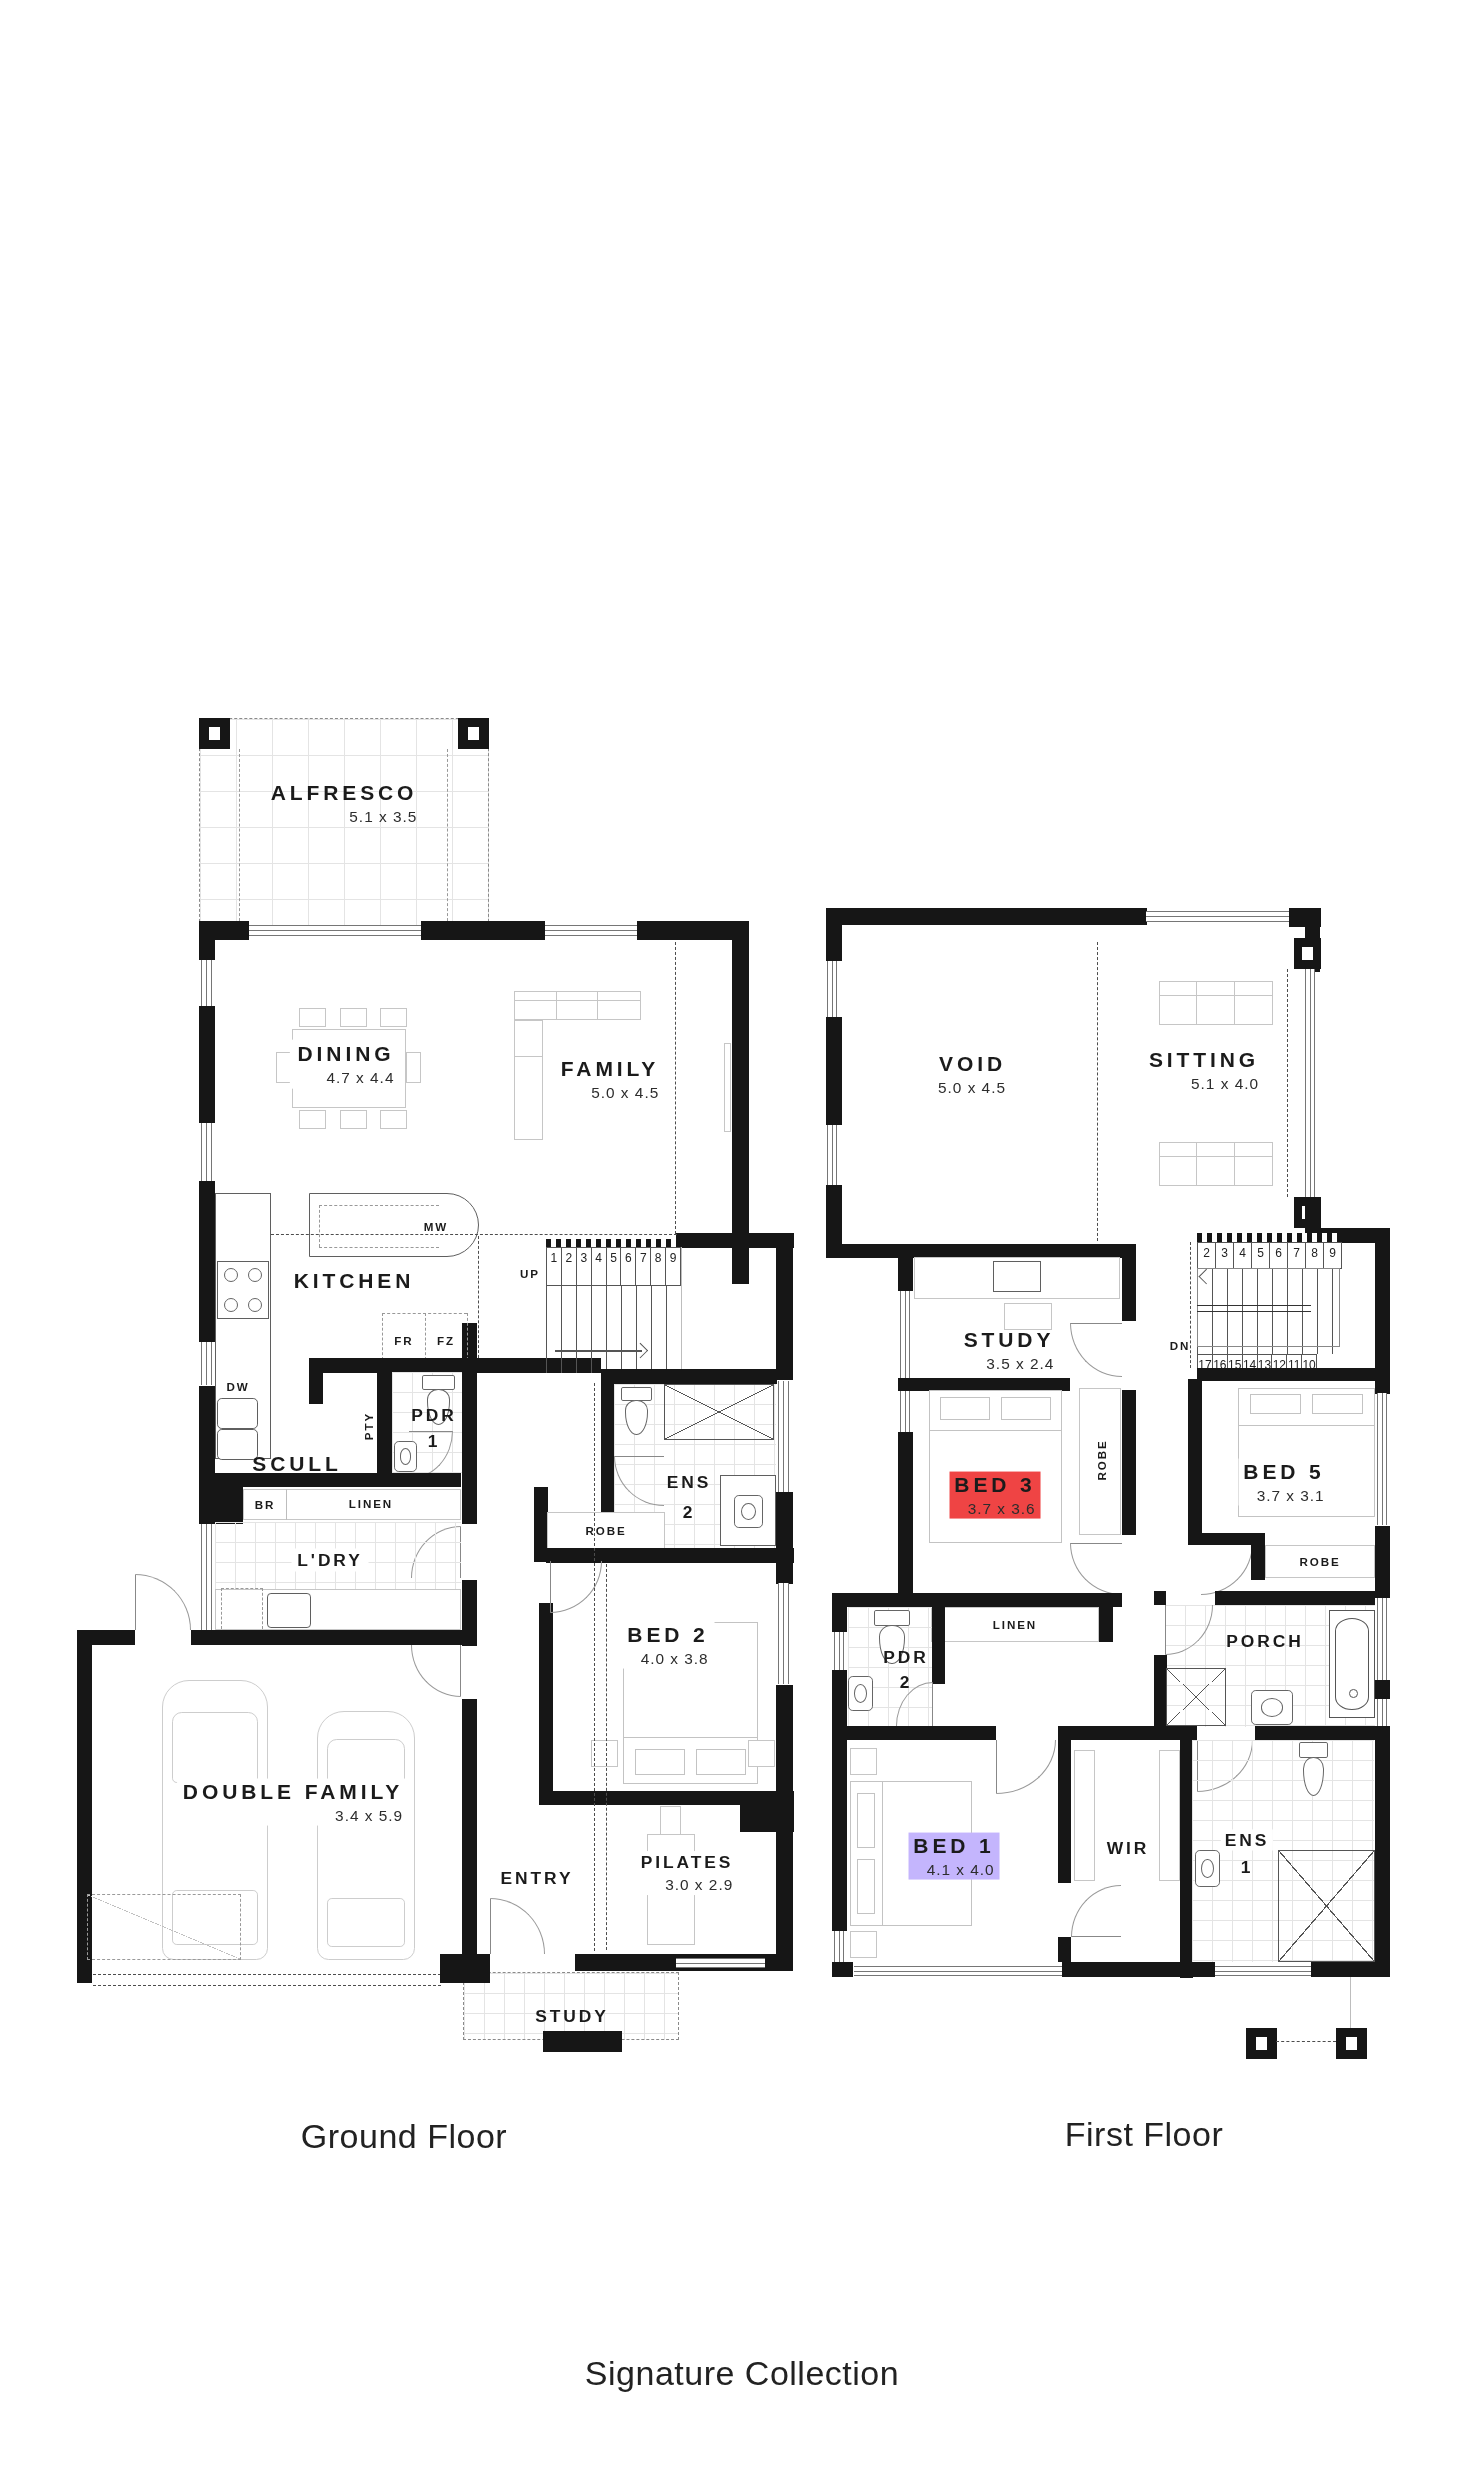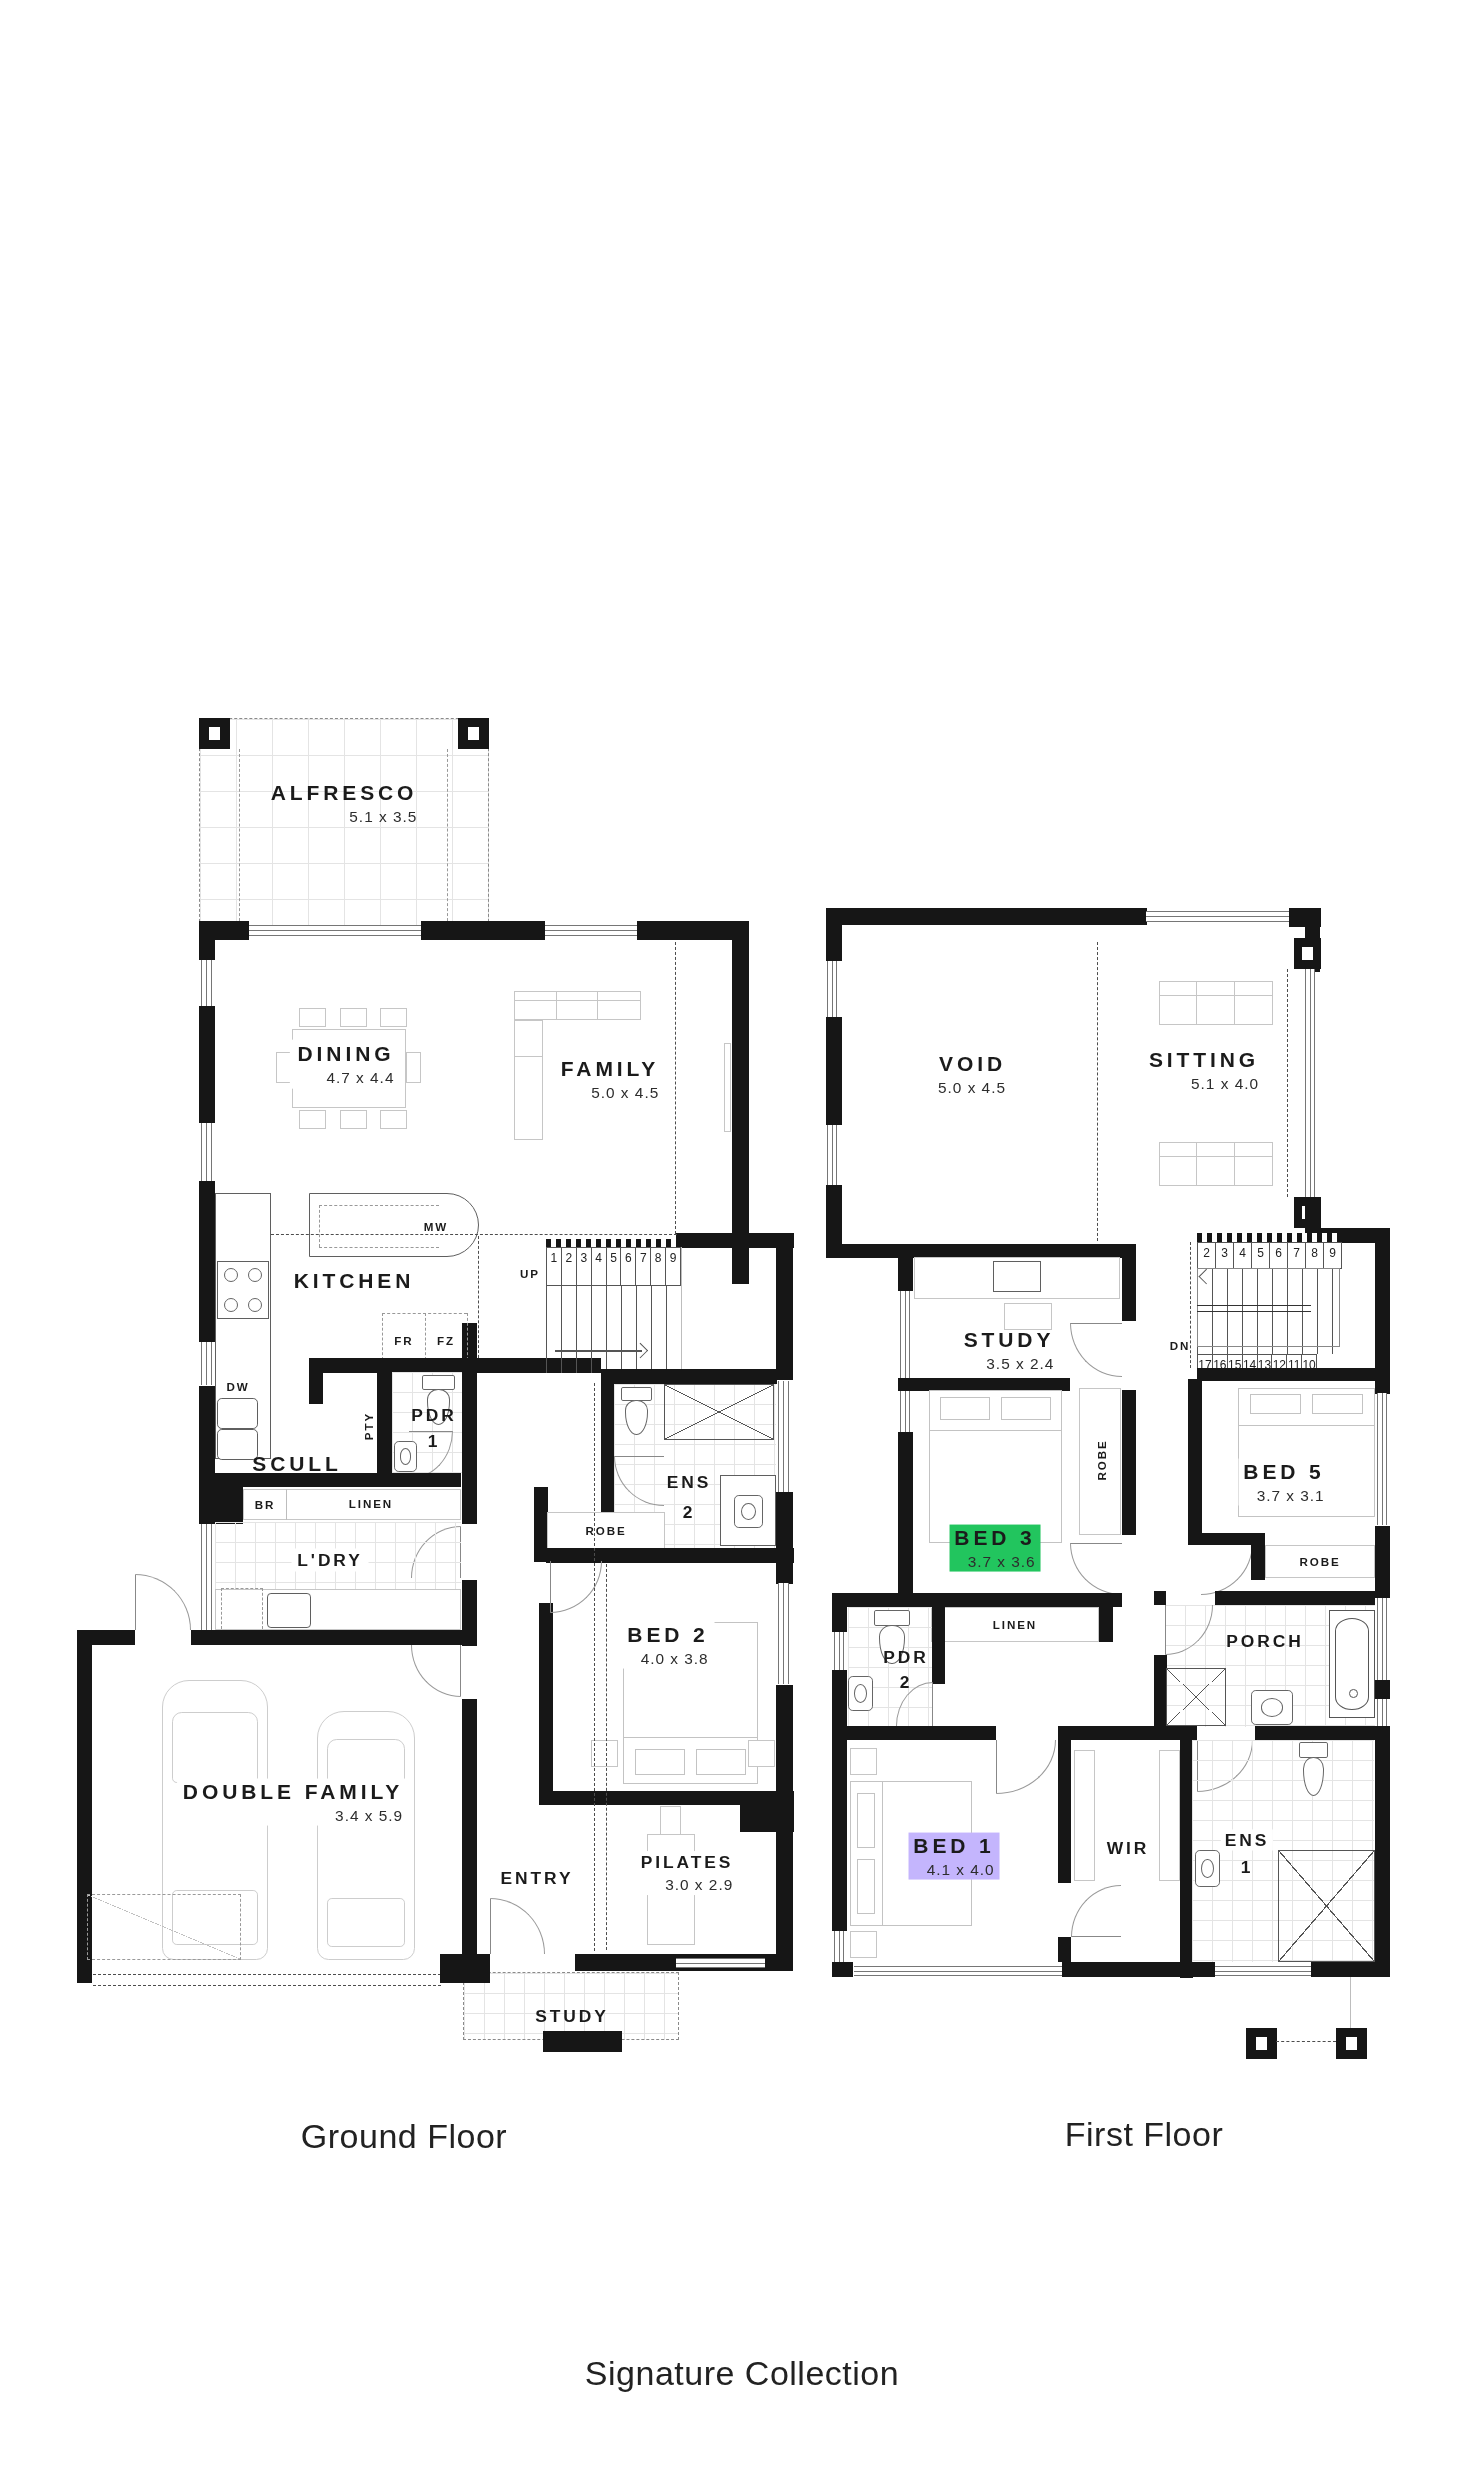--- a/index.html
+++ b/index.html
@@ -386,21 +386,21 @@
   <div class="rlabel" style="left:1009px;top:1350px">
     <div class="rname">STUDY</div>
     <div class="rdims">3.5 x 2.4</div>
   </div>
 
   <div class="bed" style="left:929px;top:1390px;width:133px;height:153px">
     <i style="left:8%;top:4%;width:38%;height:15%"></i>
       <i style="right:8%;top:4%;width:38%;height:15%"></i>
     <i style="left:0;right:0;top:26%;height:0;border-width:0 0 1.5px 0"></i>
   </div>
-  <div class="rlabel" style="left:995px;top:1548px;background:#22c55e;padding:1px 4.8px">
+  <div class="rlabel" style="left:995px;top:1495px;background:#ef4444;padding:1px 4.8px">
     <div class="rname">BED 3</div>
     <div class="rdims">3.7 x 3.6</div>
   </div>
   <div class="furn" style="left:1079px;top:1388px;width:42px;height:147px"></div>
   <div class="vlabel" style="left:1101px;top:1460px">ROBE</div>
   <div class="wall" style="left:1122px;top:1390px;width:13.5px;height:145px"></div>
   <div class="arc" style="left:1070px;top:1543px;width:52px;height:52px;border-left:1.4px solid #999;border-bottom:1.4px solid #999;border-top:1.3px solid #888;border-bottom-left-radius:100% 100%"></div>
   <div class="wall" style="left:913px;top:1593px;width:209px;height:13.5px"></div>
 
   <div class="wall" style="left:1188px;top:1379px;width:13.5px;height:156px"></div>

